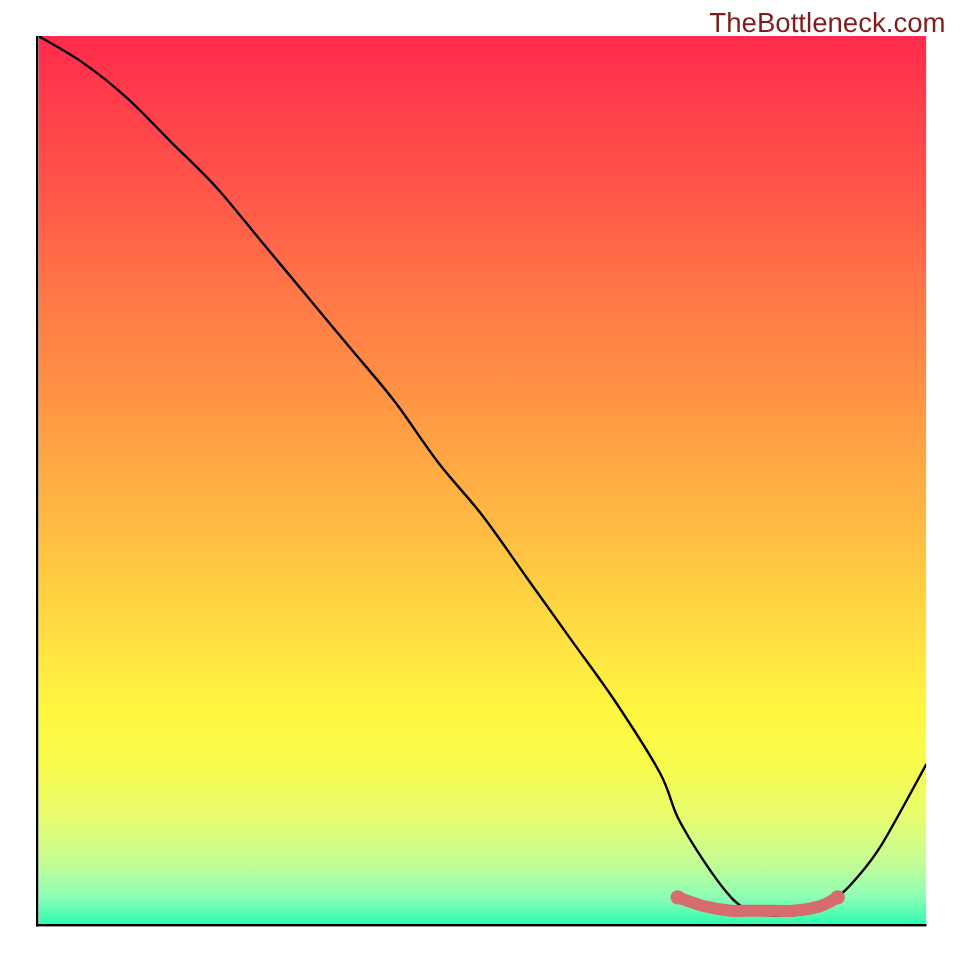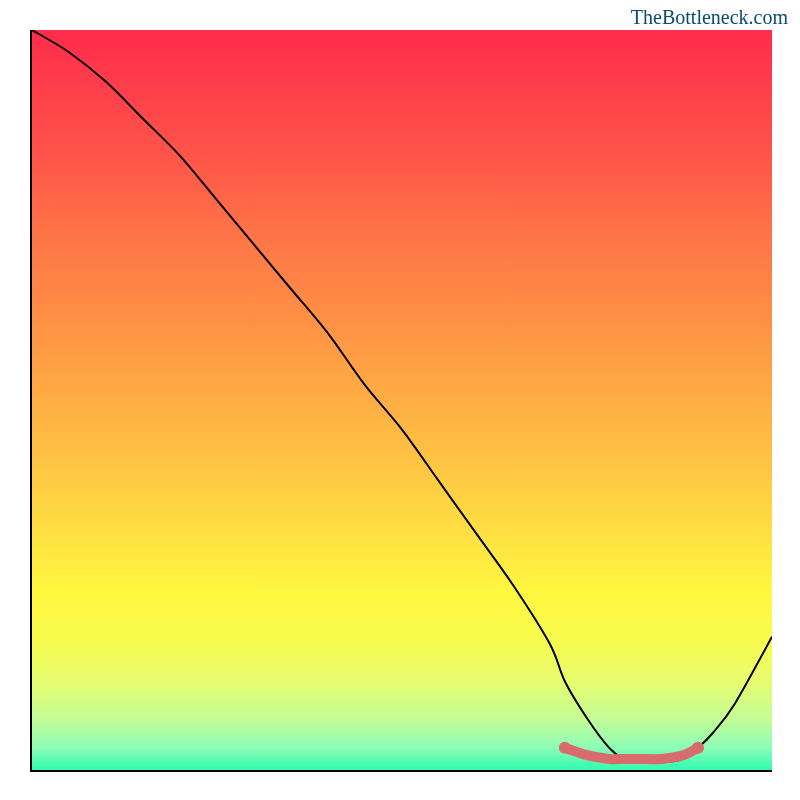--- a/index.html
+++ b/index.html
@@ -12,23 +12,23 @@
   }
   .container {
     width: 800px;
     height: 800px;
     position: relative;
   }
   .watermark {
     position: absolute;
     top: 6px;
     right: 12px;
-    color: #0c4a6e;
-    font-size: 20px;
-    font-family: Liberation Serif, serif;
+    color: #7f1d1d;
+    font-size: 23px;
+    font-family: Liberation Sans, sans-serif;
     z-index: 10;
   }
   .chart-area {
     position: absolute;
     left: 30px;
     top: 30px;
     width: 740px;
     height: 740px;
     border: 2px solid black;
     border-top: none;

